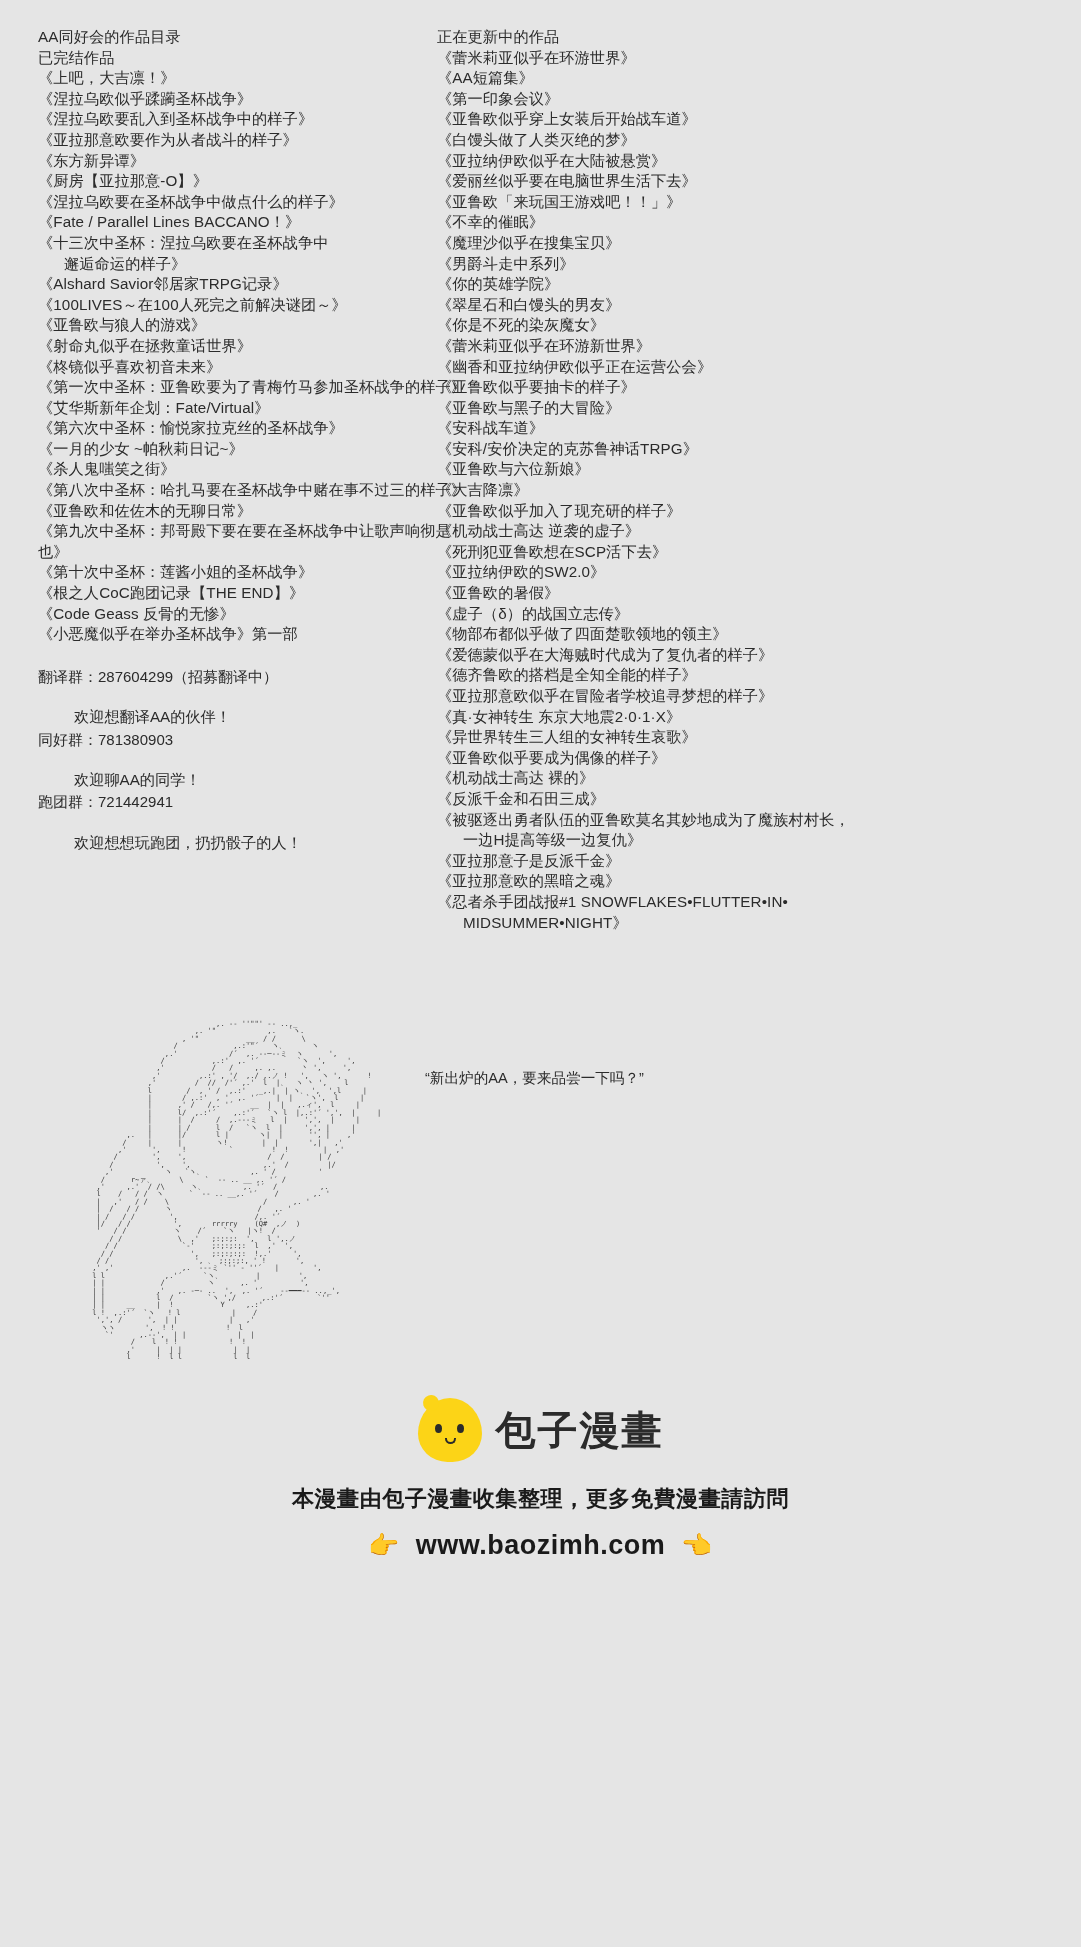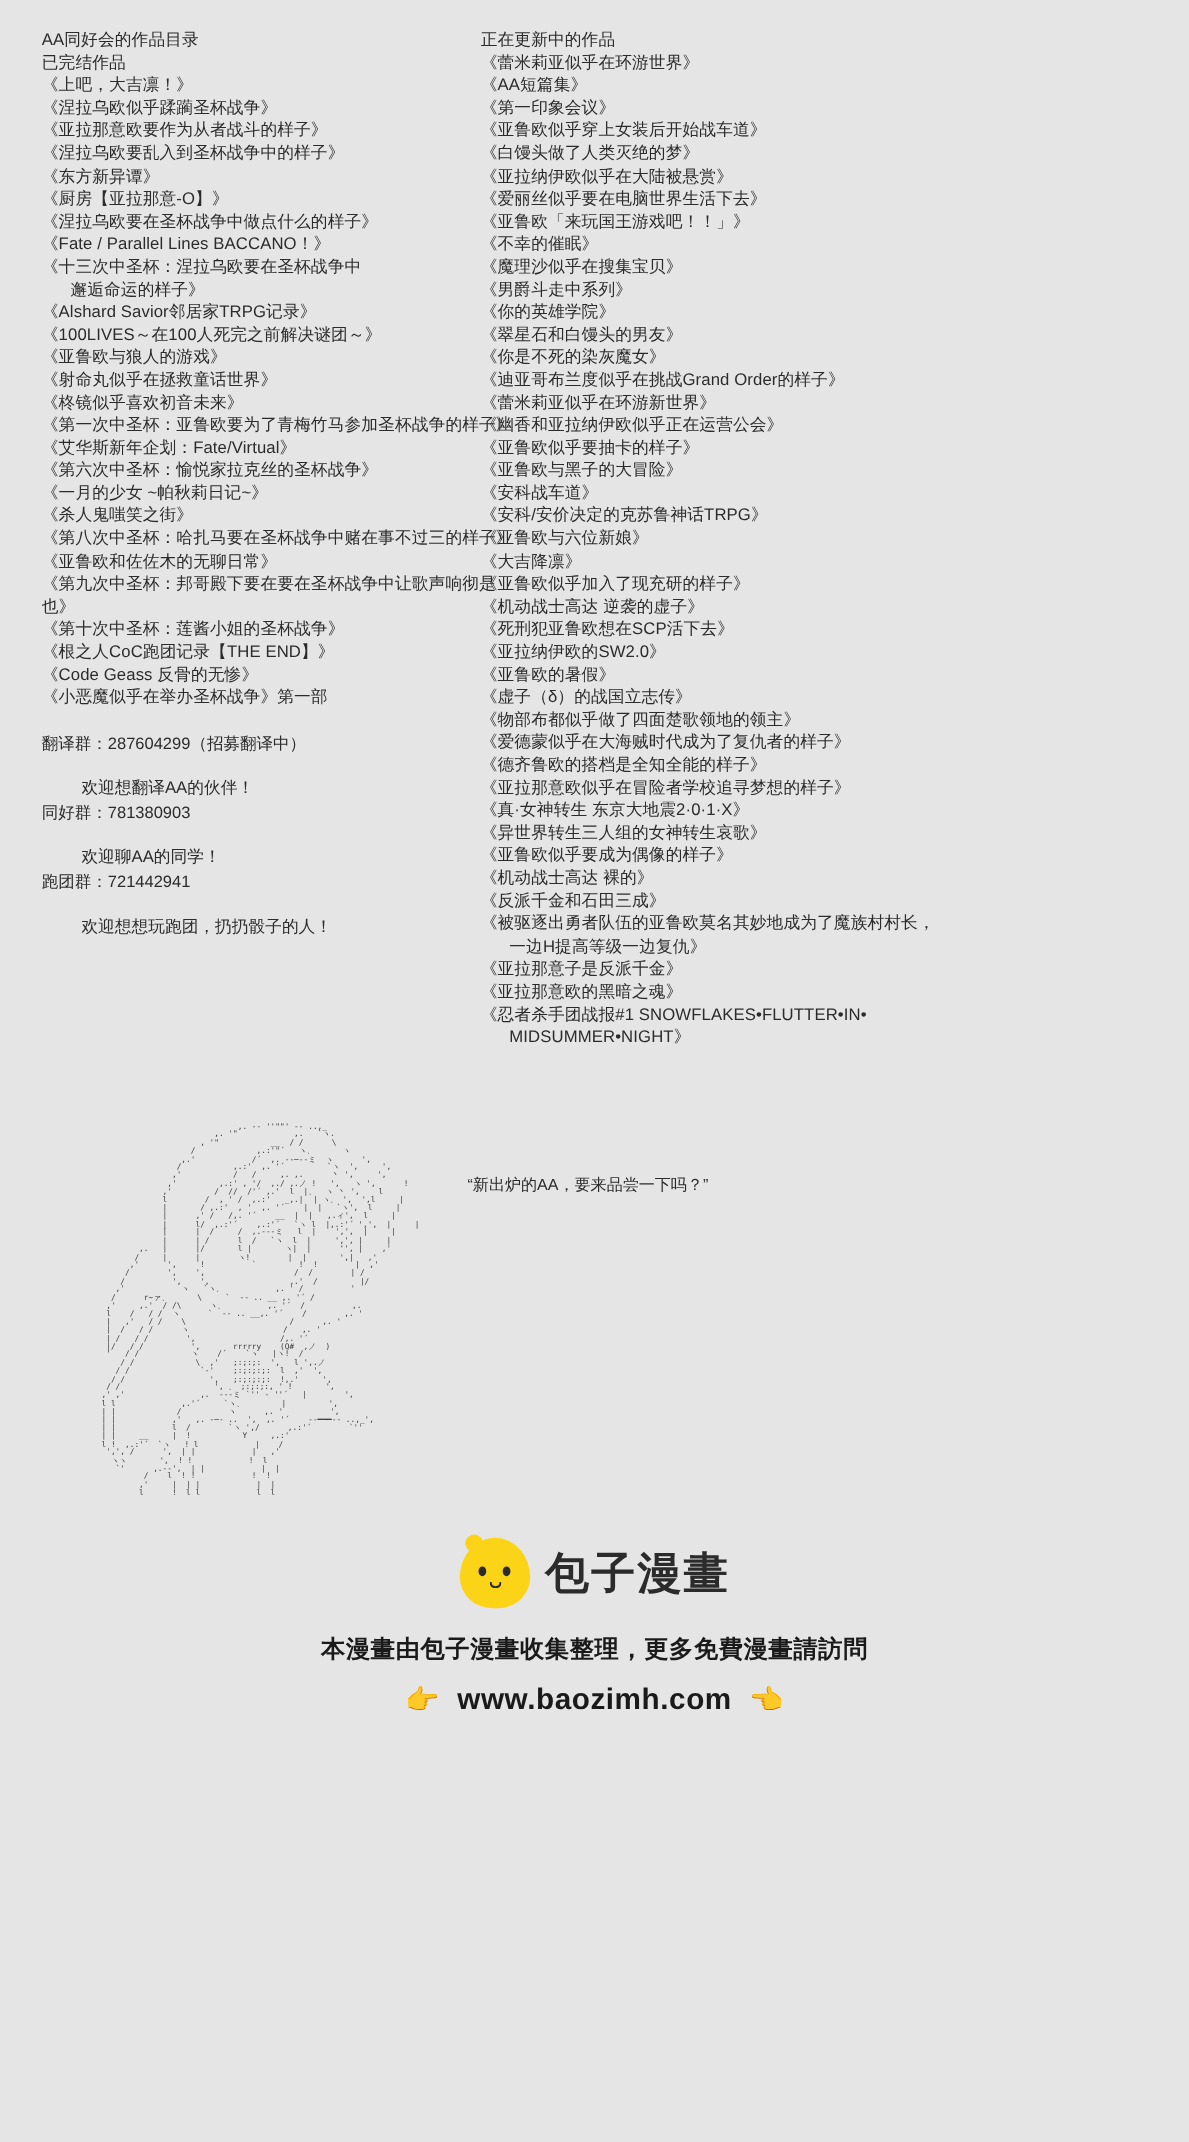--- a/index.html
+++ b/index.html
@@ -155,22 +155,22 @@
 <body>
 
 <div class="page">
 
   <div class="col col-left">
     <div class="heading">AA同好会的作品目录</div>
     <div class="heading">已完结作品</div>
     <div id="left-entries">
         <div class="entry">《上吧，大吉凛！》</div>
         <div class="entry">《涅拉乌欧似乎蹂躏圣杯战争》</div>
+        <div class="entry">《涅拉乌欧要乱入到圣杯战争中的样子》</div>
         <div class="entry">《亚拉那意欧要作为从者战斗的样子》</div>
-        <div class="entry">《涅拉乌欧要乱入到圣杯战争中的样子》</div>
         <div class="entry">《东方新异谭》</div>
         <div class="entry">《厨房【亚拉那意-O】》</div>
         <div class="entry">《涅拉乌欧要在圣杯战争中做点什么的样子》</div>
         <div class="entry">《Fate / Parallel Lines BACCANO！》</div>
         <div class="entry">《十三次中圣杯：涅拉乌欧要在圣杯战争中</div>
         <div class="entry indent">邂逅命运的样子》</div>
         <div class="entry">《Alshard Savior邻居家TRPG记录》</div>
         <div class="entry">《100LIVES～在100人死完之前解决谜团～》</div>
         <div class="entry">《亚鲁欧与狼人的游戏》</div>
         <div class="entry">《射命丸似乎在拯救童话世界》</div>
@@ -209,21 +209,20 @@
         <div class="entry">《白馒头做了人类灭绝的梦》</div>
         <div class="entry">《亚拉纳伊欧似乎在大陆被悬赏》</div>
         <div class="entry">《爱丽丝似乎要在电脑世界生活下去》</div>
         <div class="entry">《亚鲁欧「来玩国王游戏吧！！」》</div>
         <div class="entry">《不幸的催眠》</div>
         <div class="entry">《魔理沙似乎在搜集宝贝》</div>
         <div class="entry">《男爵斗走中系列》</div>
         <div class="entry">《你的英雄学院》</div>
         <div class="entry">《翠星石和白馒头的男友》</div>
         <div class="entry">《你是不死的染灰魔女》</div>
-        <div class="entry">《迪亚哥布兰度似乎在挑战Grand Order的样子》</div>
         <div class="entry">《蕾米莉亚似乎在环游新世界》</div>
         <div class="entry">《幽香和亚拉纳伊欧似乎正在运营公会》</div>
         <div class="entry">《亚鲁欧似乎要抽卡的样子》</div>
         <div class="entry">《亚鲁欧与黑子的大冒险》</div>
         <div class="entry">《安科战车道》</div>
         <div class="entry">《安科/安价决定的克苏鲁神话TRPG》</div>
         <div class="entry">《亚鲁欧与六位新娘》</div>
         <div class="entry">《大吉降凛》</div>
         <div class="entry">《亚鲁欧似乎加入了现充研的样子》</div>
         <div class="entry">《机动战士高达 逆袭的虚子》</div>

